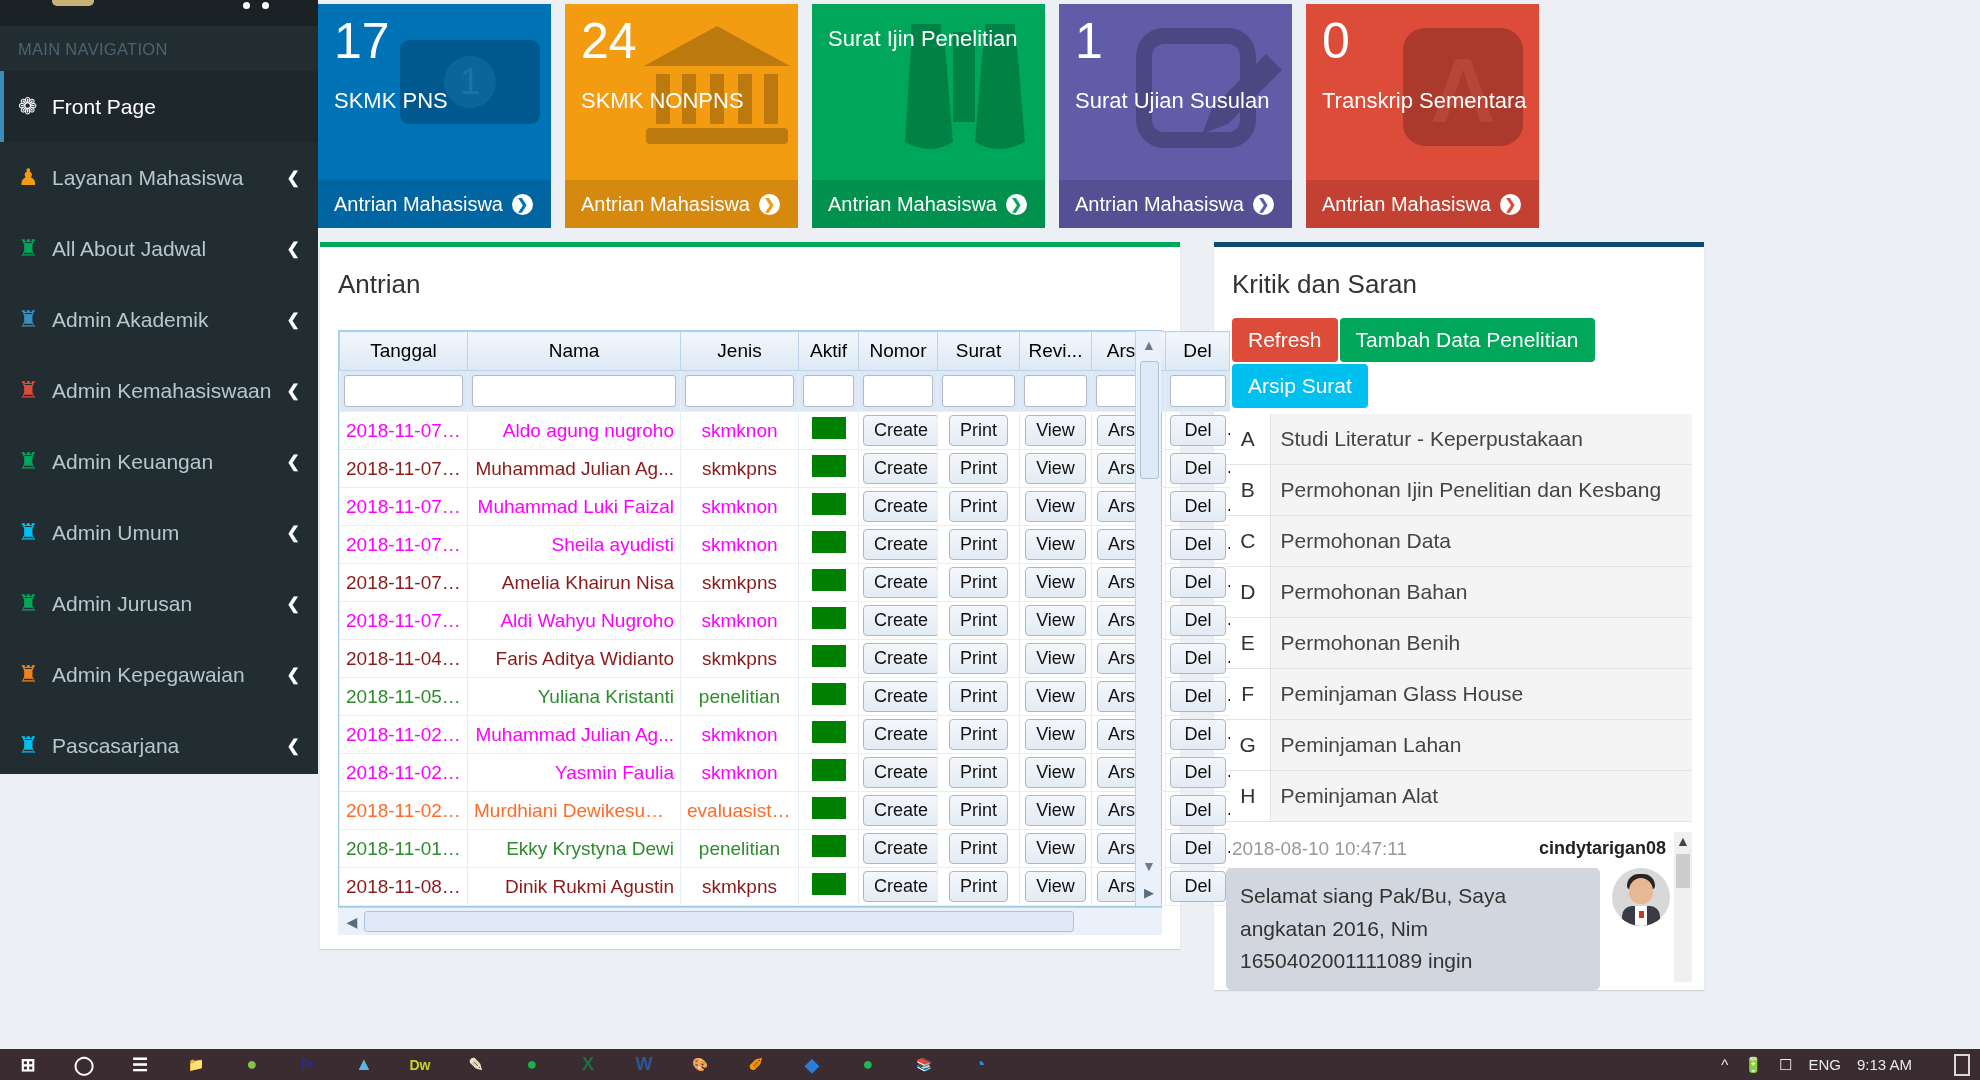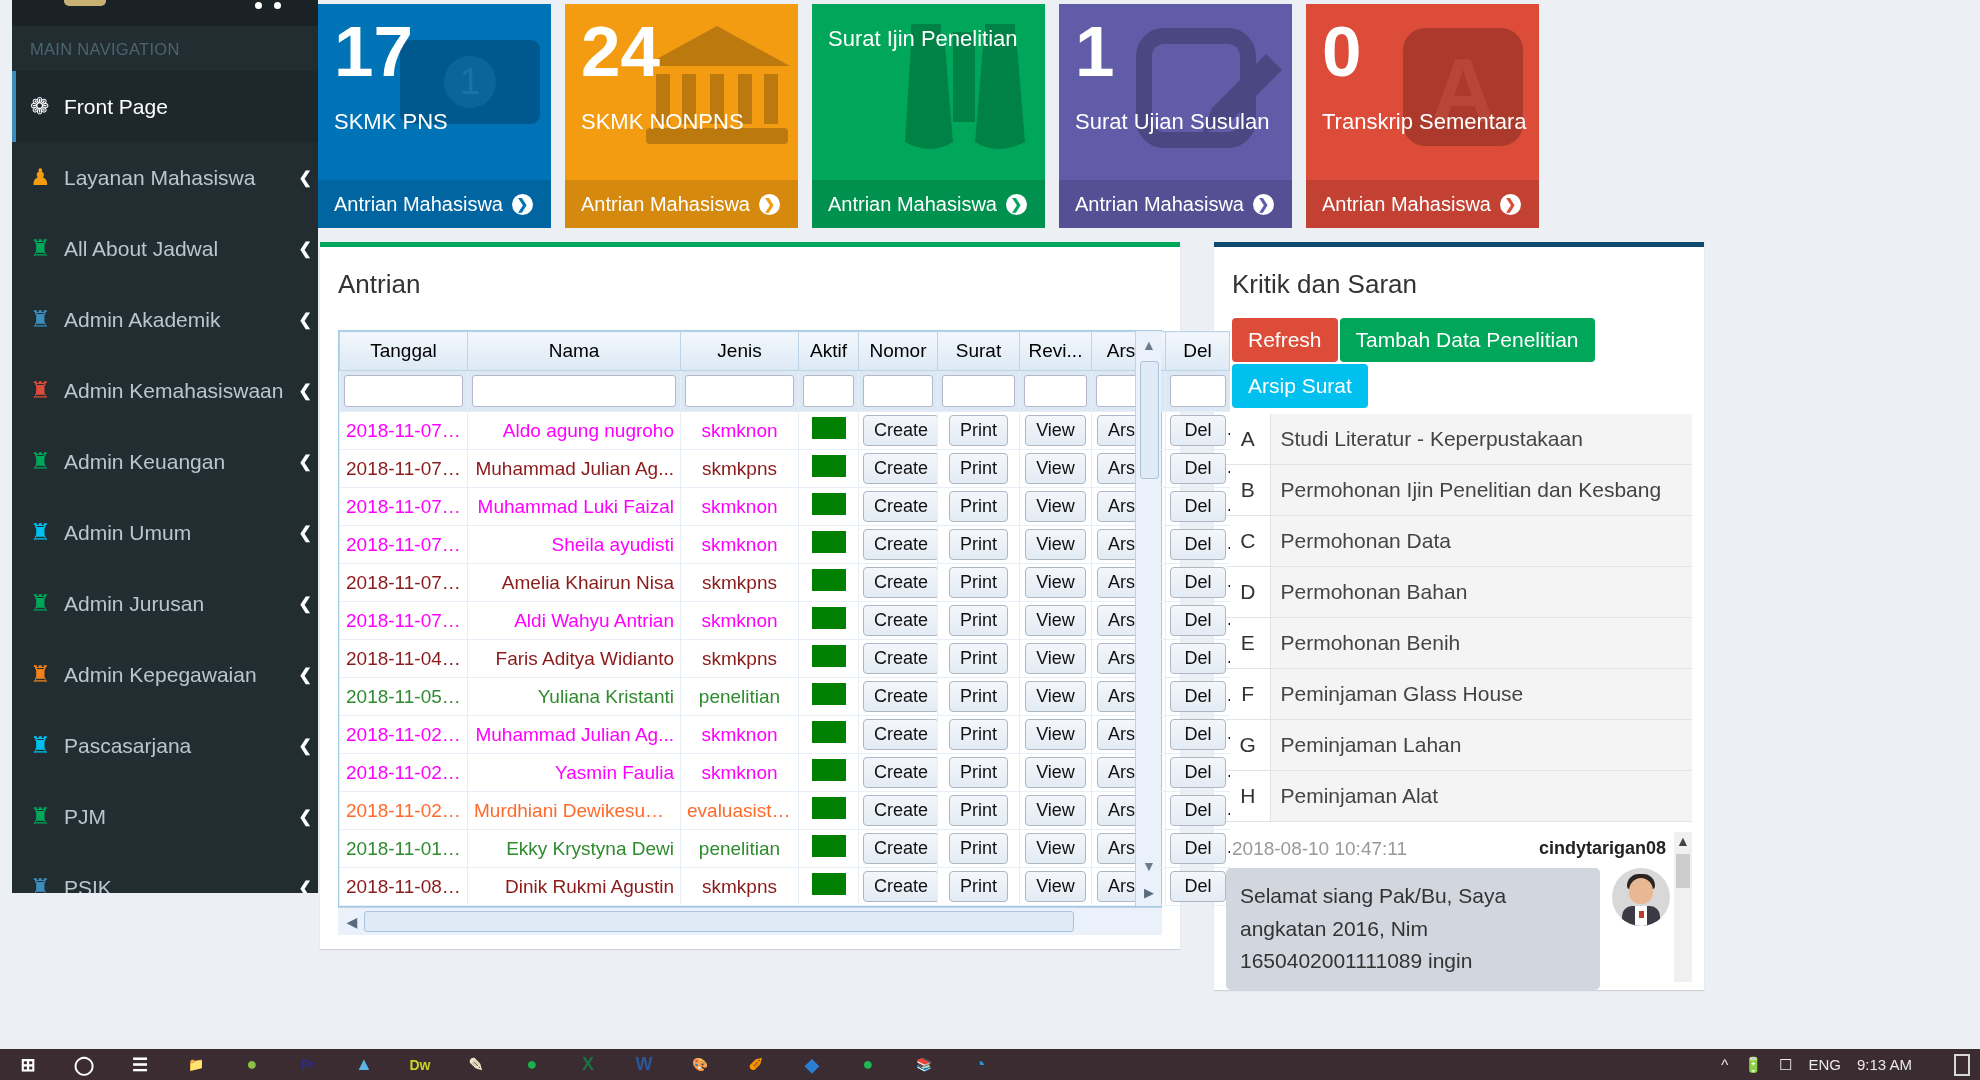--- a/index.html
+++ b/index.html
@@ -6,21 +6,21 @@
   html, body {
     width: 1980px; height: 1080px;
     overflow: hidden;
     font-family: "Liberation Sans", sans-serif;
     background: #ecf0f5;
   }
   #root { position: relative; width: 1980px; height: 1080px; }
 
   
   #sidebar {
-    position: absolute; left: 12px; top: 0; width: 318px; height: 893px;
+    position: absolute; left: 0; top: 0; width: 318px; height: 774px;
     background: #222d32;
     overflow: hidden;
   }
   .sb-topstrip { height: 10px; background: #1a2226; position: relative; }
   .sb-topstrip .pill {
     position: absolute; left: 52px; top: -4px; width: 42px; height: 10px;
     border-radius: 6px; background: #c8b273;
   }
   .sb-topstrip .dot1, .sb-topstrip .dot2 {
     position: absolute; top: 2px; width: 7px; height: 7px; border-radius: 50%;
@@ -50,21 +50,21 @@
     background: #ecf0f5; overflow: hidden;
   }
 
   
   #stats { display: flex; gap: 0; padding: 4px 0 0 0; }
   .statwrap { padding: 0 14px 0 0; }
   .statbox {
     position: relative; width: 233px; height: 224px; overflow: hidden;
     color: #ffffff;
   }
-  .statbox .num { position: relative; z-index: 2; font-size: 71px; font-weight: bold; padding: 12px 0 0 16px; line-height: 1; }
+  .statbox .num { position: relative; z-index: 2; font-size: 50px; font-weight: normal; padding: 12px 0 0 16px; line-height: 1; }
   .statbox .cap { position: relative; z-index: 2; font-size: 22px; padding: 22px 0 0 16px; white-space: nowrap; }
   .statbox .bigicon {
     position: absolute; right: 6px; top: 18px; z-index: 1;
     opacity: .22; color: #000000;
   }
   .statbox .foot {
     position: absolute; left: 0; bottom: 0; width: 100%; height: 48px;
     display: flex; align-items: center; font-size: 20px; padding-left: 16px;
     background: rgba(0,0,0,0.12); z-index: 3;
   }
@@ -474,21 +474,21 @@
                     <td class="c-jenis" style="color: rgb(139, 26, 26);">skmkpns</td>
                     <td class="c-aktif"><span class="swatch" style="background: rgb(0, 128, 0);"></span></td>
                     <td class="cell-btn"><span class="gbtn">Create</span></td>
                     <td class="cell-btn"><span class="gbtn">Print</span></td>
                     <td class="cell-btn"><span class="gbtn">View</span></td>
                     <td class="cell-btn"><span class="gbtn">Arsip</span></td>
                     <td class="cell-btn"><span class="gbtn">Del</span></td>
                   </tr>
                   <tr>
                     <td class="c-date" style="color: rgb(255, 0, 255);">2018-11-07 ...</td>
-                    <td class="c-name" style="color: rgb(255, 0, 255);">Aldi Wahyu Antrian</td>
+                    <td class="c-name" style="color: rgb(255, 0, 255);">Aldi Wahyu Nugroho</td>
                     <td class="c-jenis" style="color: rgb(255, 0, 255);">skmknon</td>
                     <td class="c-aktif"><span class="swatch" style="background: rgb(0, 128, 0);"></span></td>
                     <td class="cell-btn"><span class="gbtn">Create</span></td>
                     <td class="cell-btn"><span class="gbtn">Print</span></td>
                     <td class="cell-btn"><span class="gbtn">View</span></td>
                     <td class="cell-btn"><span class="gbtn">Arsip</span></td>
                     <td class="cell-btn"><span class="gbtn">Del</span></td>
                   </tr>
                   <tr>
                     <td class="c-date" style="color: rgb(139, 26, 26);">2018-11-04 ...</td>

